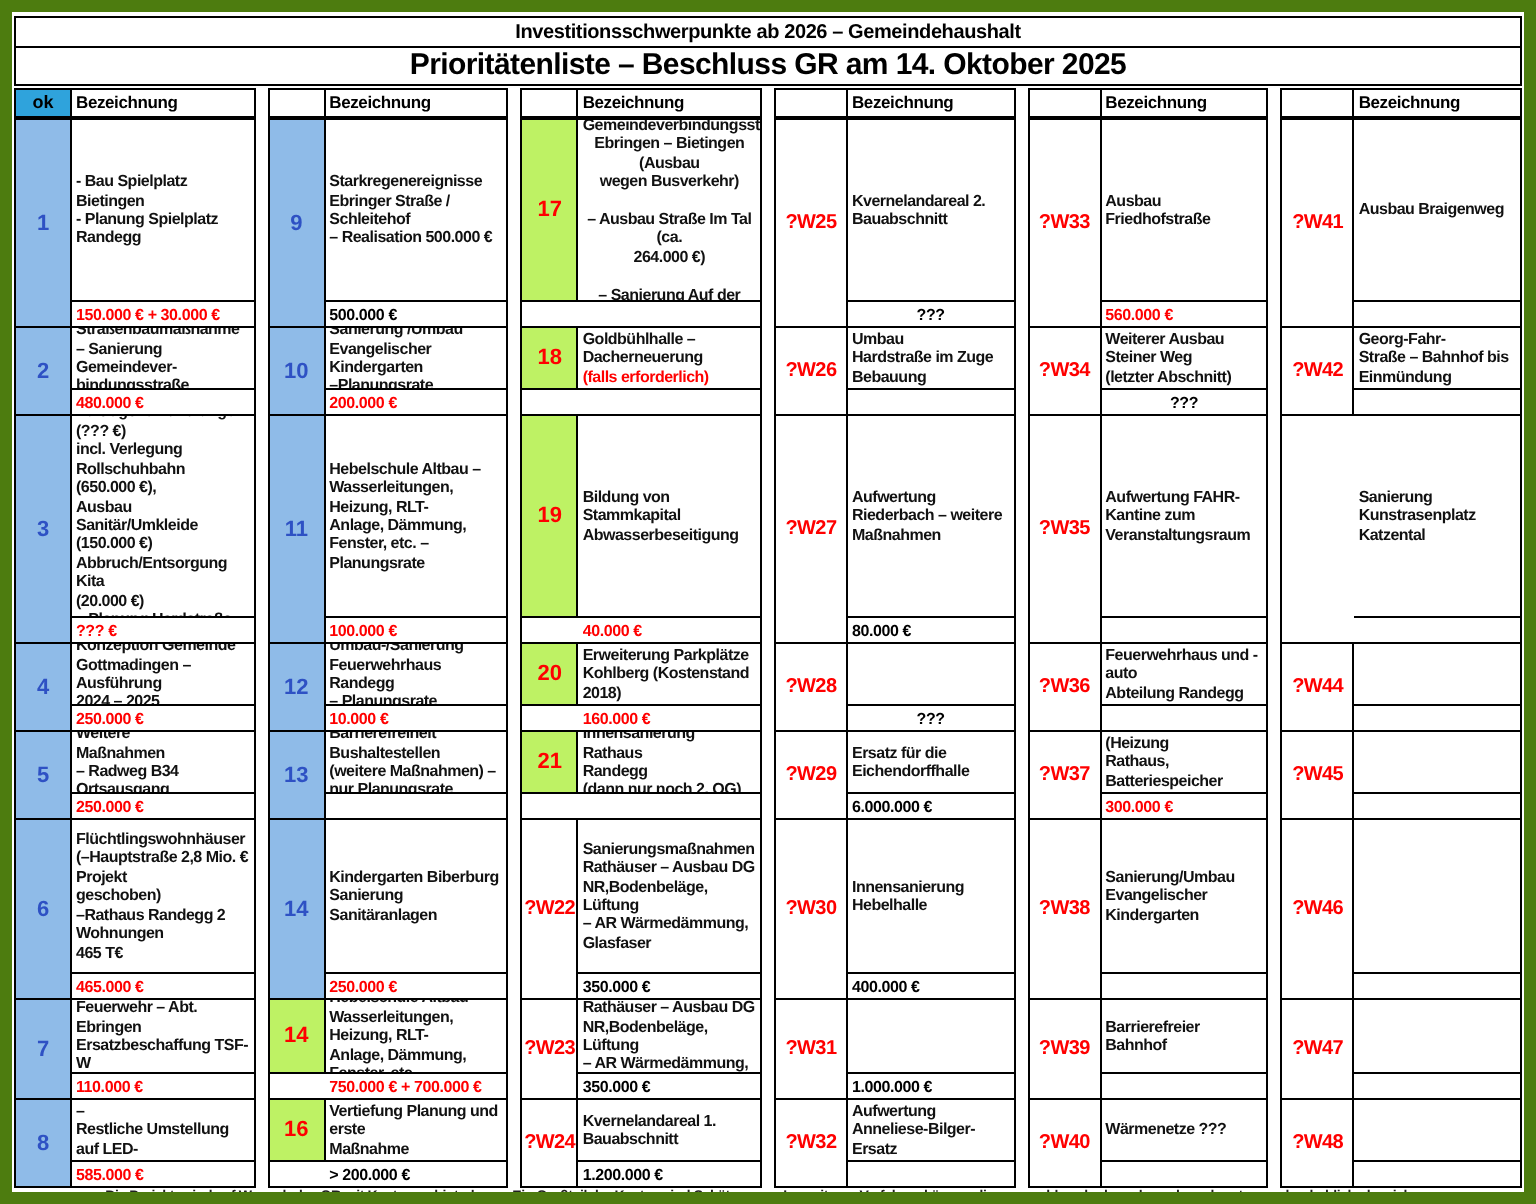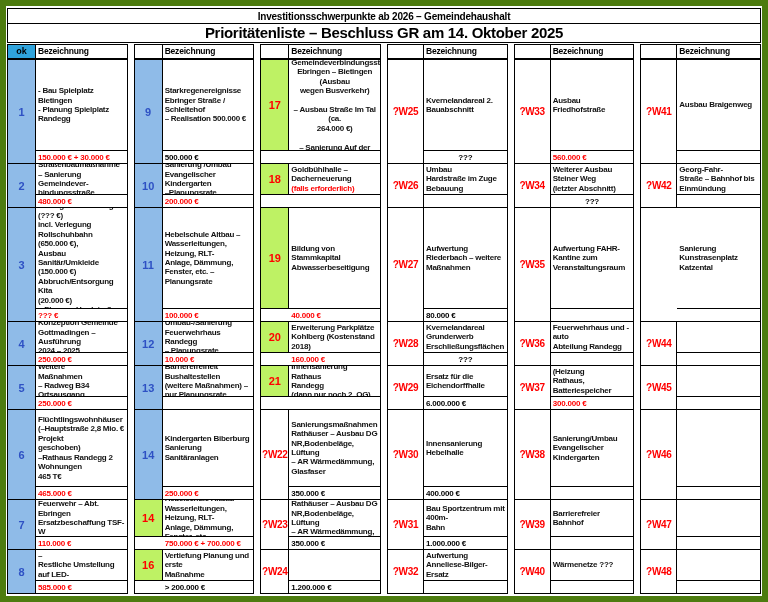--- a/index.html
+++ b/index.html
@@ -245,20 +245,22 @@
           <div class="num plain">?W23</div>
           <div class="desc">Sanierungsmaßnahmen
 Rathäuser –  Ausbau DG
 NR,Bodenbeläge, Lüftung
 – AR Wärmedämmung,
 Glasfaser</div>
           <div class="money black">350.000 €</div>
         </div>
         <div class="grow item-row" style="height: 44px;">
           <div class="num plain">?W24</div>
+          <div class="desc">Kvernelandareal 1.
+Bauabschnitt</div>
           <div class="money black">1.200.000 €</div>
         </div>
       </div>
       <div class="group wide-num">
         <div class="grow header-row">
           <div class="hnum"></div>
           <div class="hbez">Bezeichnung</div>
         </div>
         <div class="grow item-row" style="height: 104px;">
           <div class="num plain">?W25</div>
@@ -273,38 +275,34 @@
           <div class="money black"></div>
         </div>
         <div class="grow item-row" style="height: 114px;">
           <div class="num plain">?W27</div>
           <div class="desc">Aufwertung Riederbach – weitere
 Maßnahmen</div>
           <div class="money black">80.000 €</div>
         </div>
         <div class="grow item-row" style="height: 44px;">
           <div class="num plain">?W28</div>
-          <div class="desc">Kvernelandareal Grunderwerb
-Erschließungsflächen</div>
           <div class="money black mcenter">???</div>
         </div>
         <div class="grow item-row" style="height: 44px;">
           <div class="num plain">?W29</div>
           <div class="desc">Ersatz für die Eichendorffhalle</div>
           <div class="money black">6.000.000 €</div>
         </div>
         <div class="grow item-row" style="height: 90px;">
           <div class="num plain">?W30</div>
           <div class="desc">Innensanierung Hebelhalle</div>
           <div class="money black">400.000 €</div>
         </div>
         <div class="grow item-row" style="height: 50px;">
           <div class="num plain">?W31</div>
-          <div class="desc">Bau Sportzentrum mit 400m-
-Bahn</div>
           <div class="money black">1.000.000 €</div>
         </div>
         <div class="grow item-row" style="height: 44px;">
           <div class="num plain">?W32</div>
           <div class="desc">Aufwertung Anneliese-Bilger-
 Ersatz</div>
           <div class="money black"></div>
         </div>
       </div>
       <div class="group wide-num">

